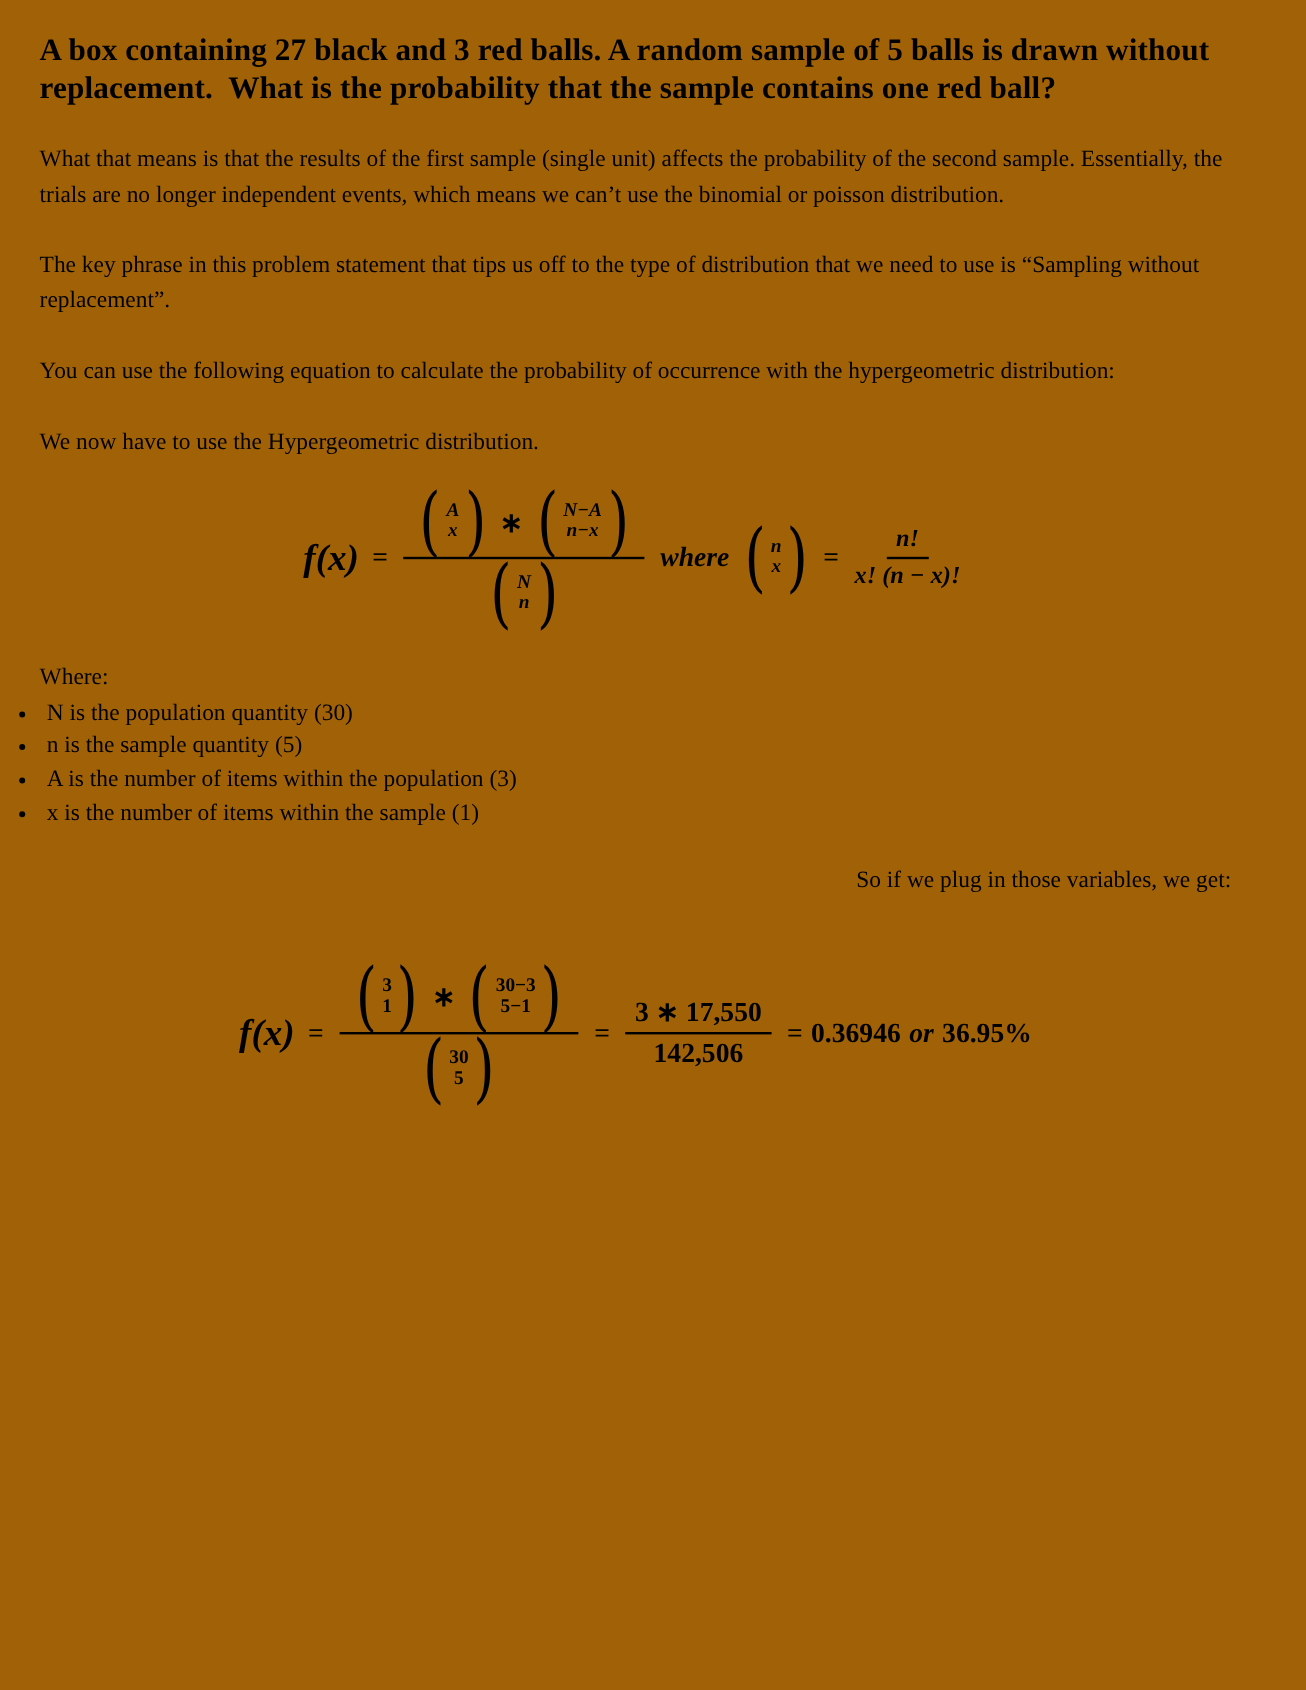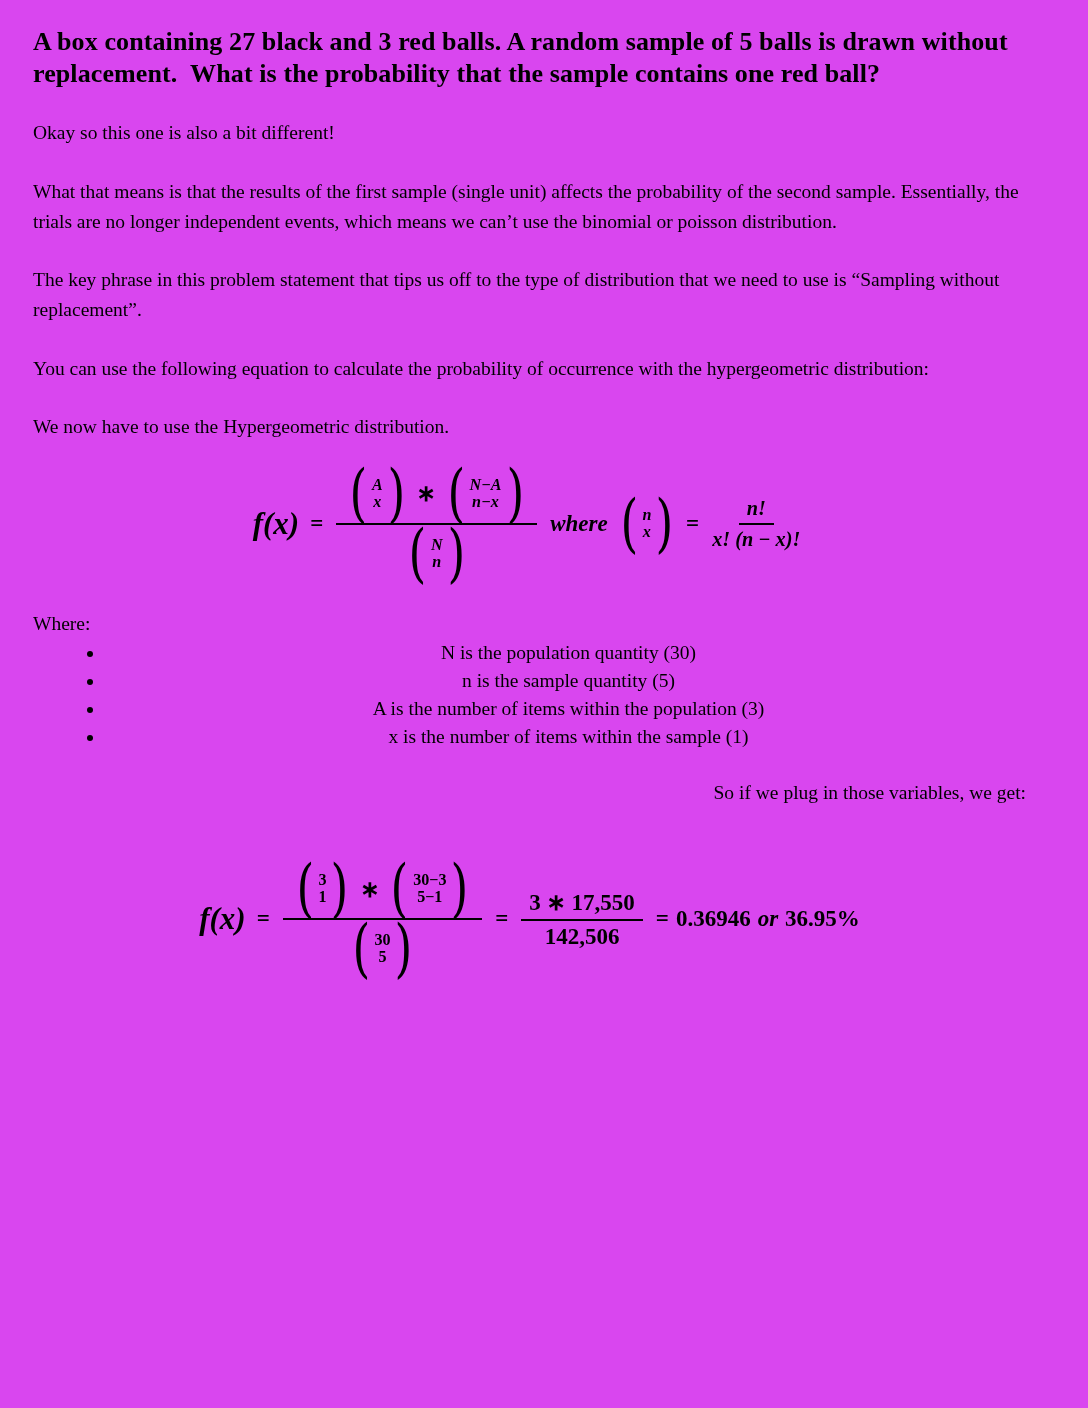--- a/index.html
+++ b/index.html
@@ -1,20 +1,20 @@
 <!DOCTYPE html>
 <html><head>
 <meta charset="utf-8">
 <style>
   * { margin: 0; padding: 0; box-sizing: border-box; }
   html, body { background: #ffffff; }
   .page {
     width: 1088px;
     height: 1408px;
-    background: #d946ef;
+    background: #a16207;
     color: #000000;
     font-family: "Liberation Serif", serif;
     padding: 26px 62px 16px 33px;
     overflow: hidden;
     position: relative;
   }
   .title {
     font-size: 26px;
     font-weight: bold;
     line-height: 1.22;
@@ -24,24 +24,22 @@
   p.body-text {
     font-size: 19.5px;
     line-height: 1.52;
     white-space: pre-wrap;
     margin-top: 29px;
   }
   p.tight { margin-top: 27px; text-align: right; }
   .where-label { margin-top: 24px; font-family: Liberation Serif, serif; }
   ul.where-list {
     margin-top: 2px;
-    margin-left: 72px;
     font-size: 19.5px;
     line-height: 1.38;
-    text-align: center;
   }
   ul.where-list li {
     padding-left: 6px;
     margin-top: 1px;
   }
   
   .formula-row {
     display: flex;
     align-items: center;
     justify-content: center;
@@ -97,21 +95,20 @@
   .op { padding: 0 6px; }
   .small-frac-text { font-size: 88%; font-weight: 700; }
 </style>
 </head>
 <body>
 
 <div class="page">
 
   <h1 class="title">A box containing 27 black and 3 red balls. A random sample of 5 balls is drawn without replacement.  What is the probability that the sample contains one red ball?</h1>
 
-  <p class="body-text">Okay so this one is also a bit different!</p>
 
   <p class="body-text">What that means is that the results of the first sample (single unit) affects the probability of the second sample. Essentially, the trials are no longer independent events, which means we can’t use the binomial or poisson distribution.</p>
 
   <p class="body-text">The key phrase in this problem statement that tips us off to the type of distribution that we need to use is “Sampling without replacement”.</p>
 
   <p class="body-text">You can use the following equation to calculate the probability of occurrence with the hypergeometric distribution:</p>
 
   <p class="body-text">We now have to use the Hypergeometric distribution.</p>
 
   <div class="formula-row">

